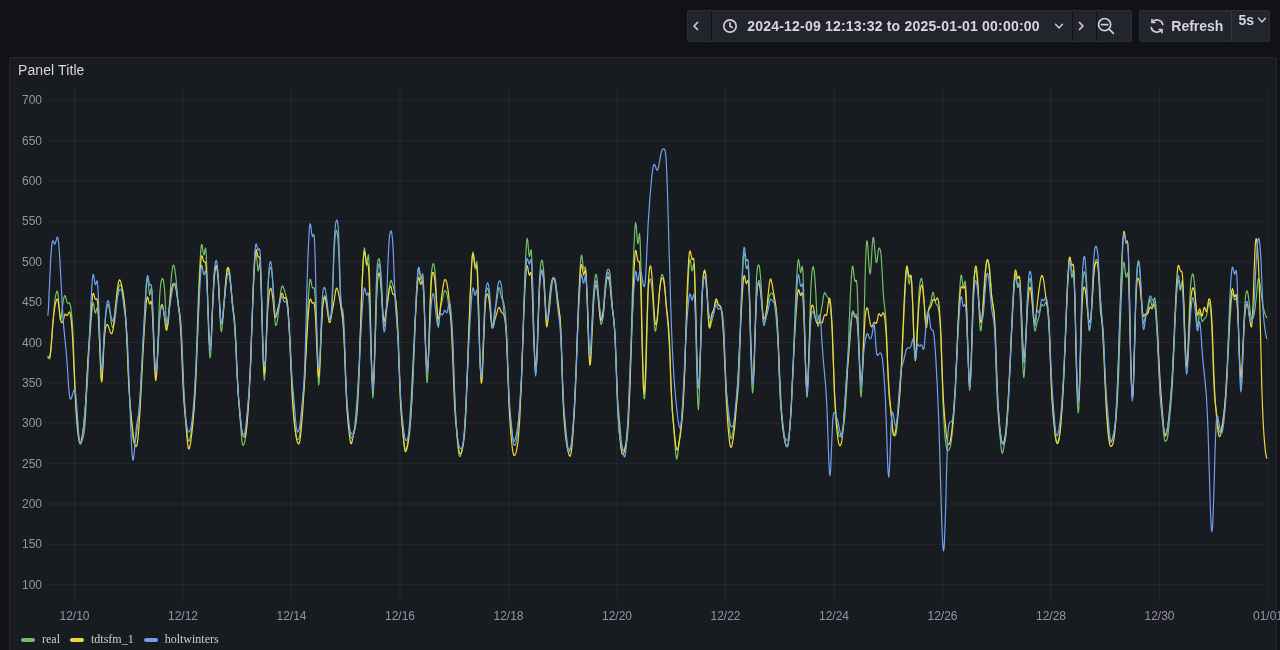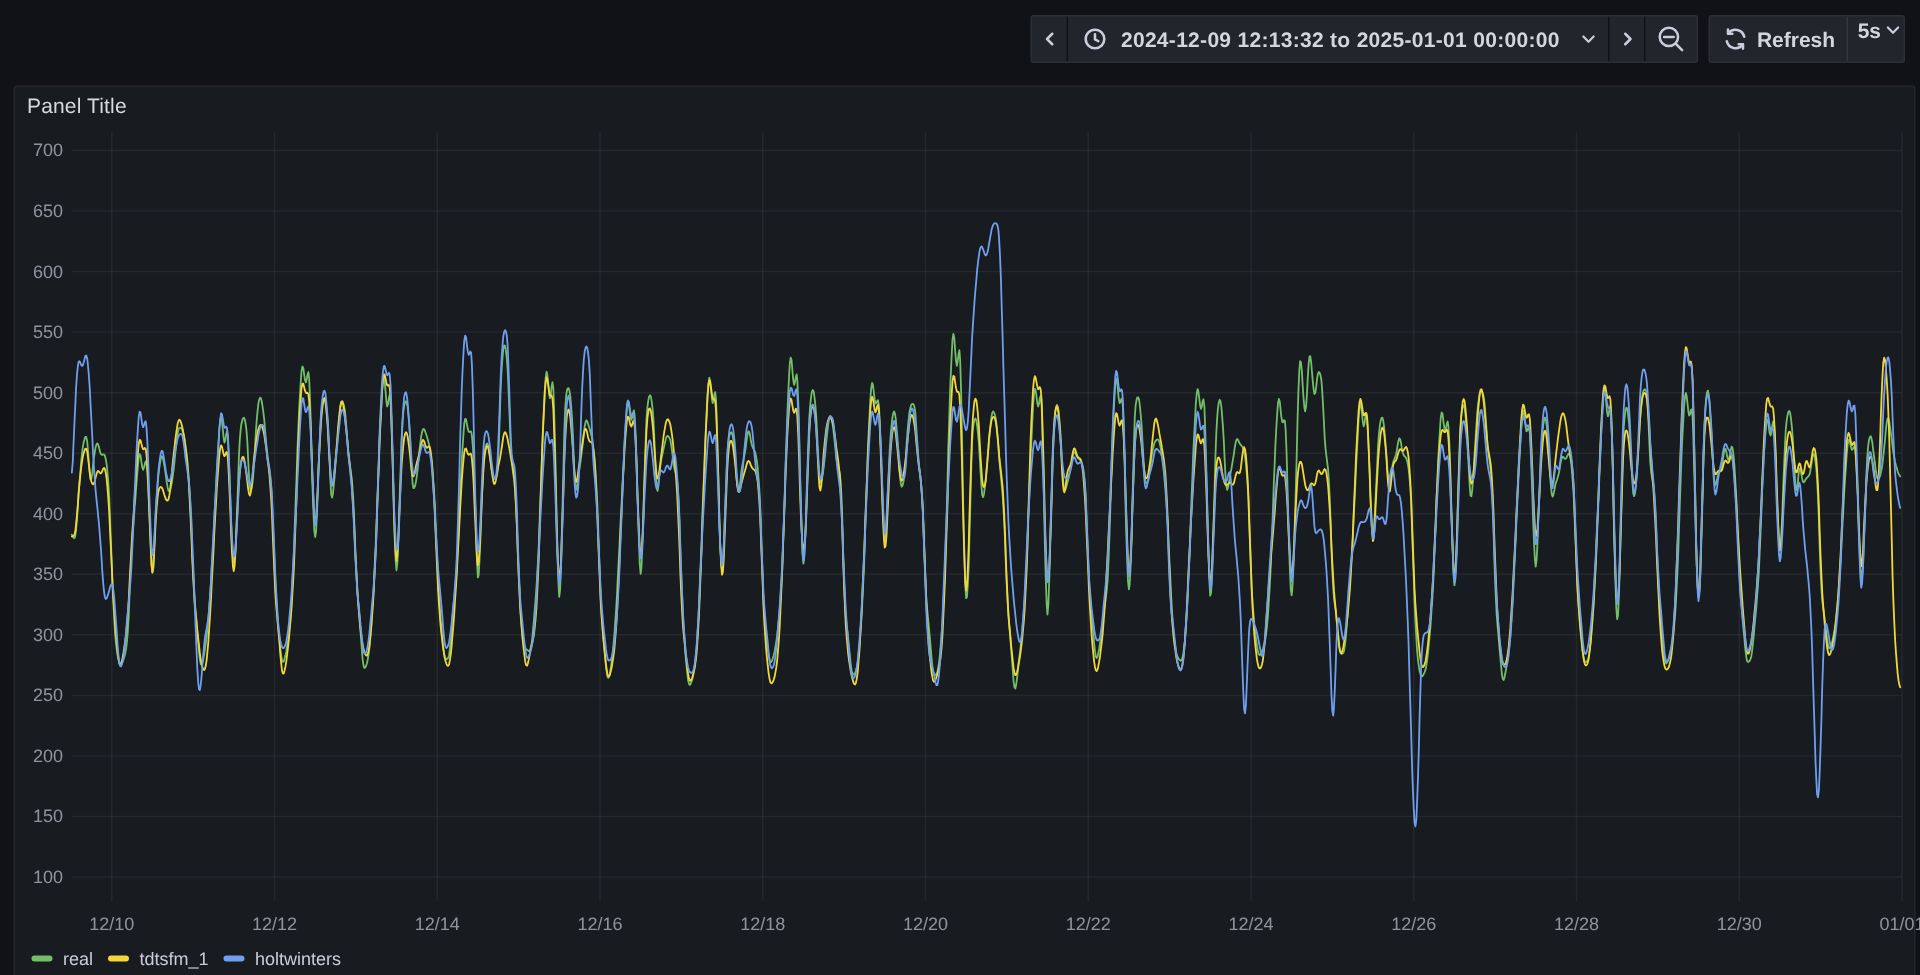--- a/index.html
+++ b/index.html
@@ -4,28 +4,28 @@
 * { margin:0; padding:0; box-sizing:border-box; }
 html,body { width:1280px; height:650px; background:#111217; overflow:hidden;
   font-family:"Liberation Sans",sans-serif; -webkit-font-smoothing:antialiased; }
 .panel { position:absolute; left:9px; top:57px; width:1268px; height:640px;
   background:#181b1f; border:1px solid #25262b; border-radius:2px; }
 .ptitle { position:absolute; left:18px; top:62px; font-size:14px; font-weight:400;
   color:#d8d9df; letter-spacing:0.1px; }
 .toolbar { position:absolute; top:10px; right:10px; display:flex; gap:7px; height:32px; }
 .grp { display:flex; align-items:stretch; background:#22252b; border:1px solid #2d2e34;
   border-radius:2px; overflow:hidden; }
-.seg { display:flex; align-items:center; justify-content:center; color:#d5d6dc;
+.seg { display:flex; align-items:center; justify-content:space-between; color:#d5d6dc;
   font-size:14px; font-weight:700; }
 .sep { width:1px; background:#111217; }
 .vdiv { width:1px; background:#35363c; margin:0; }
 .legend { position:absolute; left:21px; top:632px; display:flex; align-items:center;
   font-size:12px; color:#ccccdc; }
 .sw { width:14px; height:4px; border-radius:2px; margin-right:7px; }
-.legend span.lbl { margin-right:10px; }
+.legend span.lbl { margin-right:10px;font-family:Liberation Serif, serif; }
 </style></head>
 <body>
 <div class="panel"></div>
 <svg width="1280" height="650" viewBox="0 0 1280 650" style="position:absolute;left:0;top:0">
 <g stroke="rgba(204,204,220,0.07)" stroke-width="1" fill="none">
 <path d="M47.9 584.7H1268M47.9 544.3H1268M47.9 504.0H1268M47.9 463.6H1268M47.9 423.2H1268M47.9 382.9H1268M47.9 342.5H1268M47.9 302.1H1268M47.9 261.8H1268M47.9 221.4H1268M47.9 181.0H1268M47.9 140.7H1268M47.9 100.3H1268"></path>
 <path d="M74.5 88V601M183.0 88V601M291.5 88V601M400.0 88V601M508.5 88V601M617.0 88V601M725.5 88V601M834.0 88V601M942.5 88V601M1051.0 88V601M1159.5 88V601M1268.0 88V601"></path>
 </g>
 <g font-family="'Liberation Sans',sans-serif" font-size="12" fill="rgba(204,204,220,0.68)">
 <text x="42" y="588.7" text-anchor="end">100</text>

